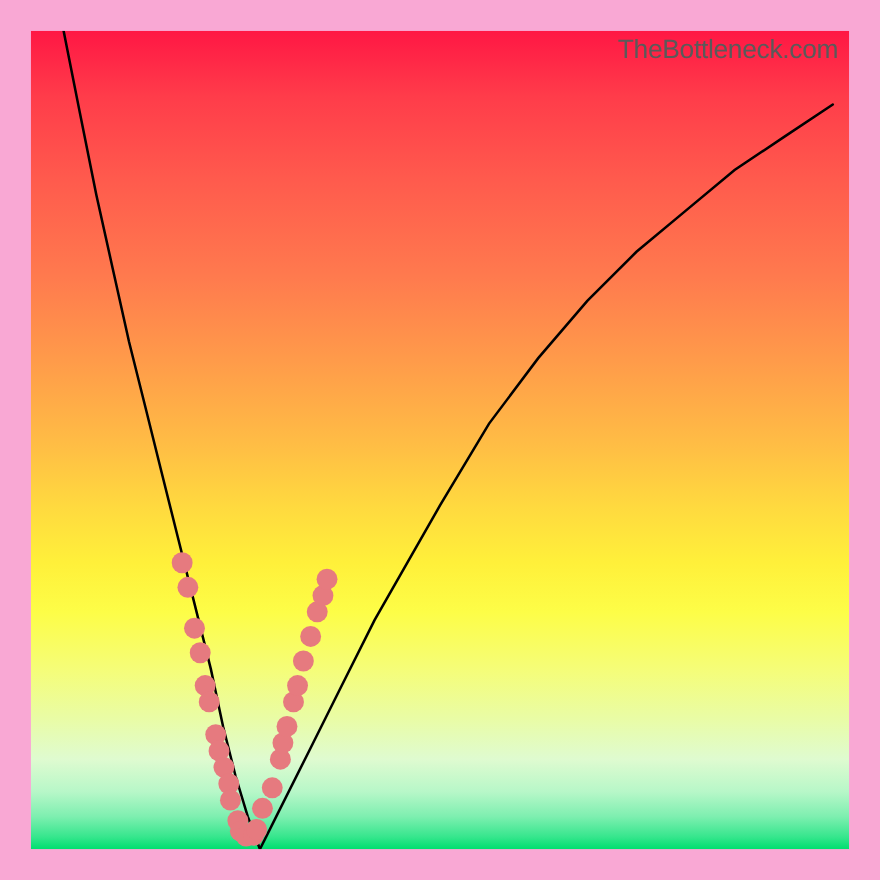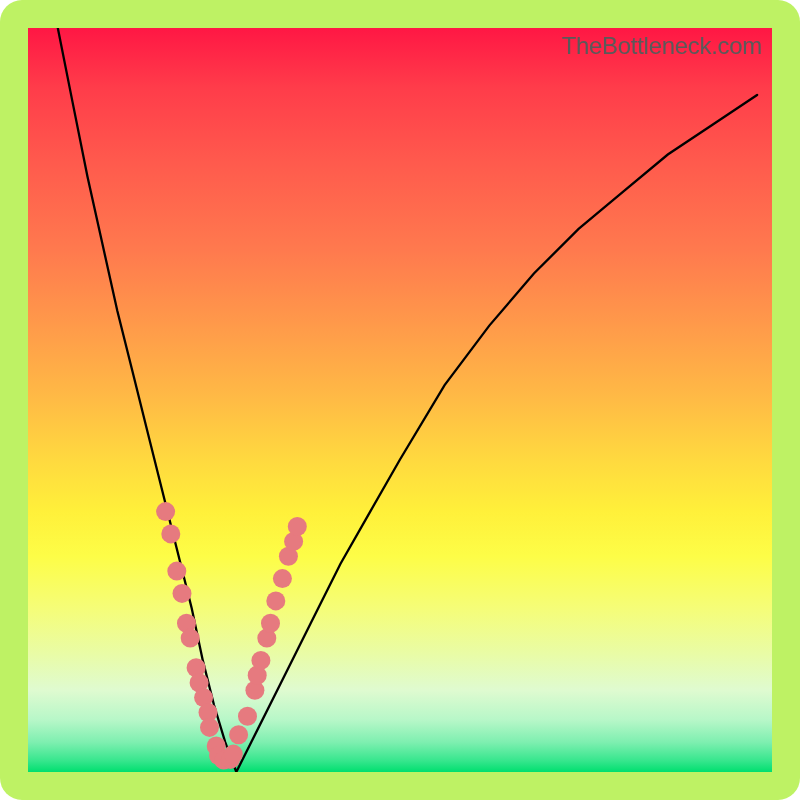--- a/index.html
+++ b/index.html
@@ -6,23 +6,22 @@
     margin: 0;
     padding: 0;
     width: 800px;
     height: 800px;
     overflow: hidden;
     font-family: Arial, sans-serif;
   }
   .outer {
     width: 800px;
     height: 800px;
-    background: #bef264;
+    background: #f9a8d4;
     position: relative;
-    border-radius: 22px;
   }
   .plot {
     position: absolute;
     left: 28px;
     top: 28px;
     width: 744px;
     height: 744px;
     overflow: hidden;
   }
   .gradient {

